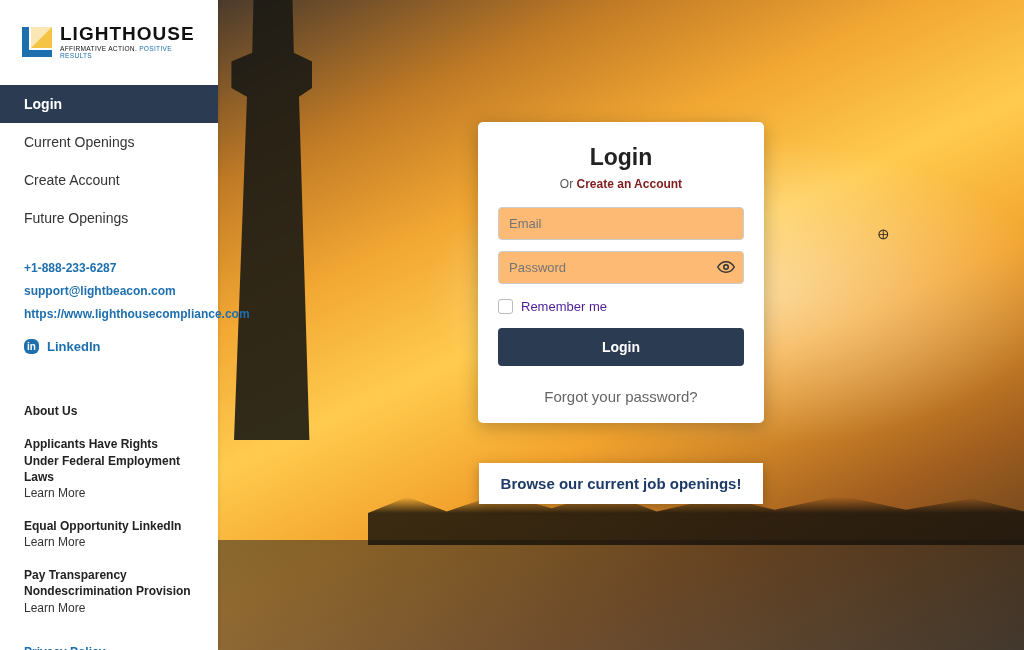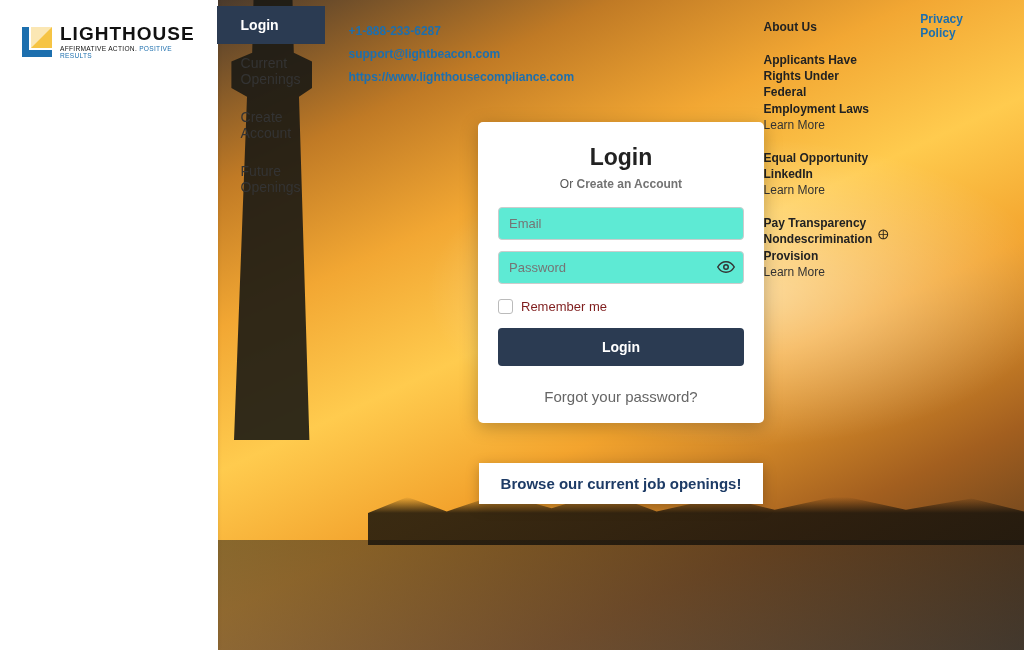--- a/index.html
+++ b/index.html
@@ -7,21 +7,21 @@
     font-family: -apple-system, BlinkMacSystemFont, "Segoe UI", Helvetica, Arial, sans-serif;
     width: 1024px;
     height: 650px;
     overflow: hidden;
     display: flex;
   }
   .sidebar {
     width: 218px;
     background: #fff;
     display: flex;
-    flex-direction: row;
+    flex-direction: column;
     z-index: 2;
     box-shadow: 1px 0 3px rgba(0,0,0,0.08);
   }
   .logo-area {
     padding: 24px 22px 20px 22px;
   }
   .logo {
     display: flex;
     align-items: center;
     gap: 8px;
@@ -71,27 +71,27 @@
     padding: 0 24px;
     display: flex;
     align-items: center;
     gap: 8px;
     color: #1d6fae;
     font-weight: 600;
     font-size: 13px;
     cursor: pointer;
   }
   .linkedin-icon {
-    width: 32px; height: 15px; background: #1d6fae;
+    width: 15px; height: 15px; background: #1d6fae;
     color: #fff; font-size: 10px; font-weight: 800;
     display: flex; align-items: center; justify-content: center;
-    border-radius: 0;
+    border-radius: 6px;
   }
   .about-block {
-    margin-top: 20px;
+    margin-top: 50px;
     padding: 0 24px;
     font-size: 12px;
   }
   .about-heading { font-weight: 700; margin-bottom: 18px; color:#222;}
   .about-item { margin-bottom: 18px; }
   .about-item .title { font-weight: 700; color: #222; line-height:1.35; }
   .about-item .learn { color: #333; margin-top:1px; cursor:pointer;}
   .privacy { padding: 0 24px; margin-top: 12px; color: #1d6fae; font-weight: 700; font-size: 12px; cursor:pointer;}
   .main {
     flex: 1;
@@ -143,40 +143,40 @@
     font-weight: 800;
     color: #222;
   }
   .or-line {
     text-align: center;
     font-size: 12px;
     color: #555;
     margin-top: 6px;
     margin-bottom: 16px;
   }
-  .or-line .create { font-weight: 700; color: #737373; cursor:pointer;}
+  .or-line .create { font-weight: 700; color: #7f1d1d; cursor:pointer;}
   .input {
     width: 100%;
     border: 1px solid #ccc;
-    background: #5eead4;
+    background: #fdba74;
     border-radius: 4px;
     padding: 8px 34px 8px 10px;
     font-size: 13px;
     color: #555;
     margin-bottom: 11px;
   }
   .input-wrap { position: relative; }
   .eye {
     position: absolute; right: 9px; top: 7px;
     width: 18px; height: 18px; cursor:pointer;
     color:#333;
   }
   .remember {
     display: flex; align-items: center; gap: 8px;
-    font-size: 13px; color: #7f1d1d; margin: 4px 0 14px 0;
+    font-size: 13px; color: #4c1d95; margin: 4px 0 14px 0;
   }
   .checkbox {
     width: 15px; height: 15px; border: 1px solid #bbb; border-radius: 3px; background:#fff; cursor:pointer;
   }
   .login-btn {
     width: 100%;
     background: #2b3b52;
     color: #fff;
     border: none;
     border-radius: 4px;

